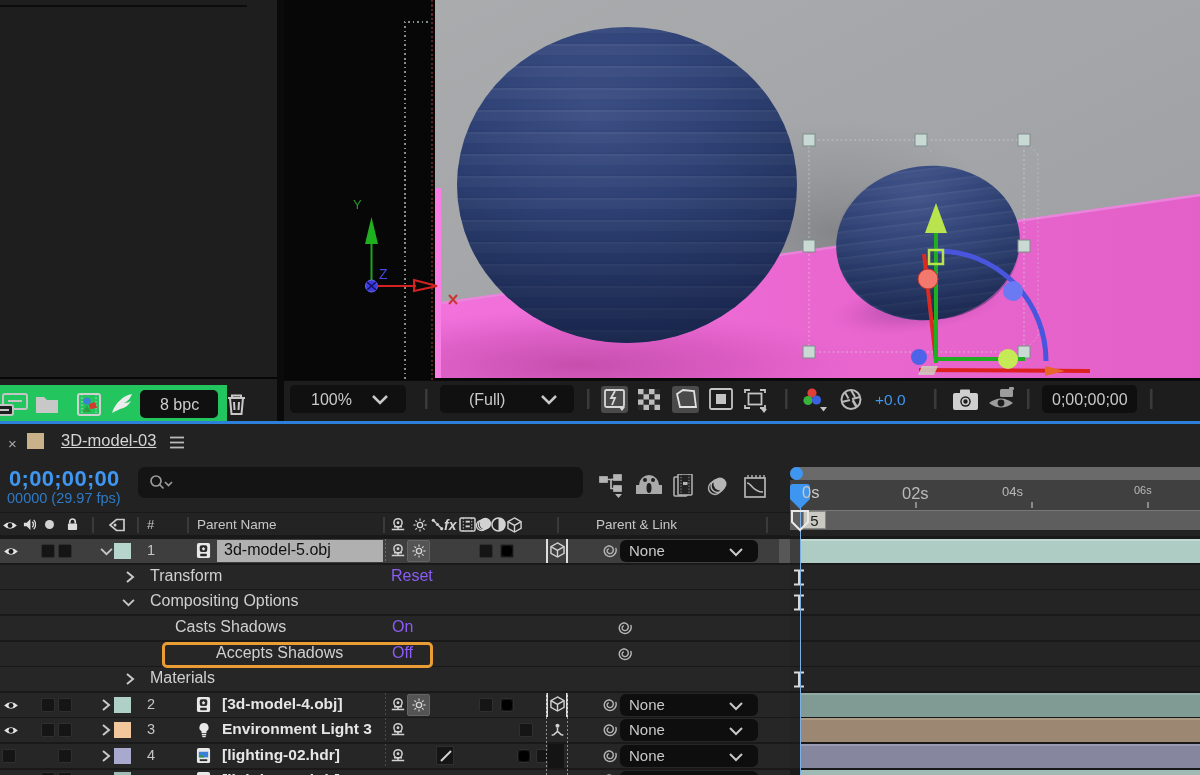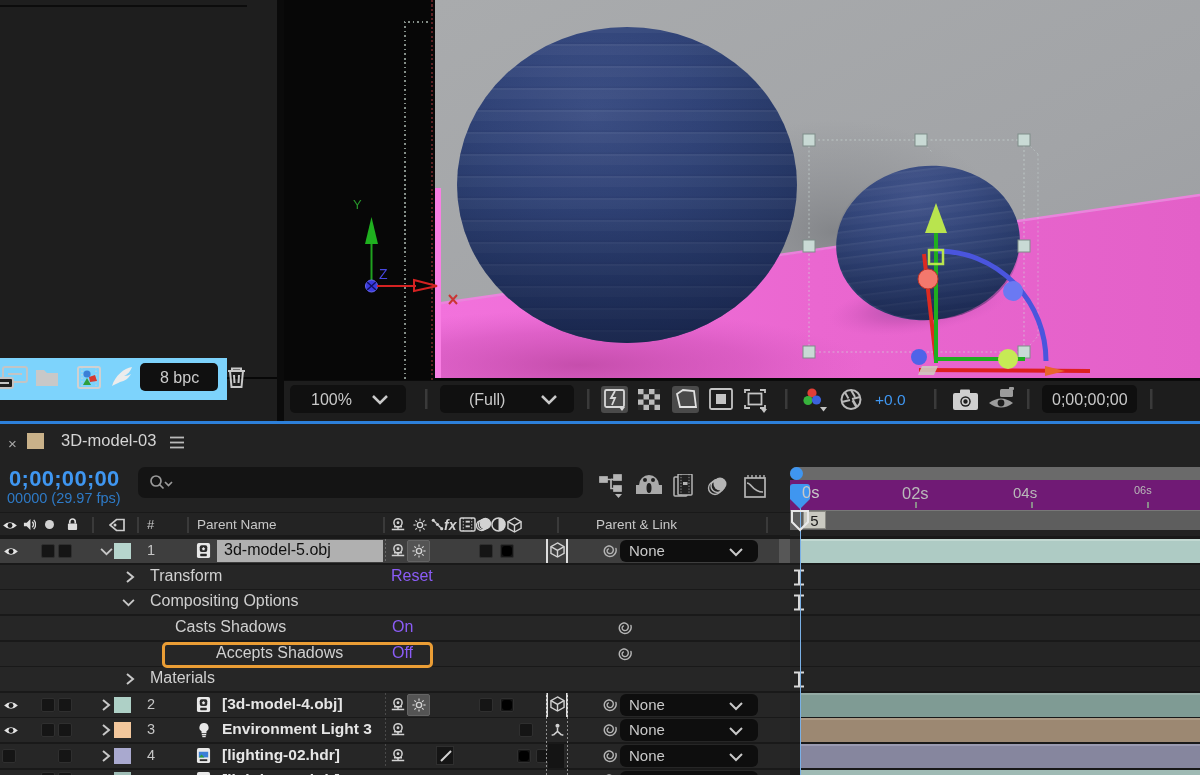--- a/index.html
+++ b/index.html
@@ -18,21 +18,21 @@
   .cbl{position:absolute;top:0;width:2px;height:24px;background:#dedede;}
 </style>
 </head>
 <body>
 <div id="app">
 
   <div class="abs" style="left:0;top:0;width:277px;height:421px;background:#1e1e1e;">
     <div class="abs" style="left:0;top:5px;width:247px;height:2px;background:#0c0c0c;"></div>
 
     <div class="abs" style="left:0;top:377px;width:277px;height:2px;background:#070707;"></div>
-    <div id="projtools" class="abs" style="left:0;top:358px;width:227px;height:42px;background:#7dd3fc;">
+    <div id="projtools" class="abs" style="left:0;top:385px;width:227px;height:42px;background:#22c55e;">
       <svg width="277" height="42">
         <g stroke="#c4c4c4" stroke-width="2" fill="none">
           <rect x="3" y="9" width="24" height="15" rx="2"></rect>
           <line x1="8" y1="16" x2="22" y2="16"></line>
           <rect x="-6" y="20" width="19" height="10" rx="2" fill="#1e1e1e"></rect>
           <line x1="-2" y1="25" x2="9" y2="25"></line>
         </g>
         <path d="M36,12 h8 l3,3 h11 v13 h-22 z" fill="#c8c8c8"></path>
         <g>
           <rect x="78" y="9" width="22" height="21" rx="2" fill="none" stroke="#d0d0d0" stroke-width="2"></rect>
@@ -376,21 +376,21 @@
             <path d="M7,6 v4 M7,10 l-4.5,4 M7,10 l4.5,4" stroke="#d2d2d2" stroke-width="1.6" fill="none"></path>
             <path d="M2.5,14 l-1.8,0 M11.5,14 l1.8,0" stroke="#d2d2d2" stroke-width="1.6"></path>
           </symbol>
       </defs>
     </svg>
 
     <div id="tl-left" class="abs" style="left:0;top:0;width:790px;height:351px;background:#222222;">
 
       <div class="abs" style="left:8px;top:11px;color:#a8a8a8;font-size:15px;">×</div>
       <div class="abs" style="left:27px;top:9px;width:17px;height:16px;background:#c9b189;"></div>
-      <div class="abs" style="left:61px;top:7px;color:#d4d4d4;font-size:16.5px;">3D-model-03</div>
+      <div class="abs" style="left:61px;top:7px;color:#d4d4d4;font-size:16.5px;text-decoration:underline;">3D-model-03</div>
       <svg class="abs" style="left:170px;top:12px" width="15" height="13">
           <g stroke="#bababa" stroke-width="1.8">
             <line x1="0" y1="1.5" x2="14" y2="1.5"></line>
             <line x1="0" y1="6.5" x2="14" y2="6.5"></line>
             <line x1="0" y1="11.5" x2="14" y2="11.5"></line>
           </g>
         </svg>
 
       <div class="abs" style="left:9px;top:42px;color:#3f96f0;font-size:22px;font-weight:bold;letter-spacing:0.3px;">0;00;00;00</div>
       <div class="abs" style="left:7px;top:66px;color:#2e7ac6;font-size:14.5px;">00000 (29.97 fps)</div>
@@ -709,24 +709,24 @@
         <div class="abs" style="left:567px;top:269px;width:1px;height:82px;background:repeating-linear-gradient(180deg,#909090 0 2px,transparent 2px 4px);"></div>
 
         <div class="abs" style="left:162px;top:218px;width:271px;height:26px;border:3px solid #ea9d35;border-radius:5px;"></div>
       </div>
     </div>
     <div id="tl-right" class="abs" style="left:790px;top:0;width:410px;height:351px;background:#222222;">
 
       <div class="abs" style="left:0;top:43px;width:410px;height:13px;background:#6a6a6a;border-radius:7px 0 0 7px;"></div>
       <div class="abs" style="left:0;top:43px;width:13px;height:13px;background:#3f96f0;border-radius:50%;"></div>
 
-      <div class="abs" style="left:0;top:56px;width:410px;height:30px;background:#701a75;">
+      <div class="abs" style="left:0;top:56px;width:410px;height:30px;background:#404040;">
 
         <div class="abs" style="left:112px;top:4px;color:#b9b9b9;font-size:16.5px;">02s</div>
-        <div class="abs" style="left:223px;top:4px;color:#b9b9b9;font-size:15px;text-align:center;">04s</div>
+        <div class="abs" style="left:212px;top:4px;color:#b9b9b9;font-size:13px;text-align:center;">04s</div>
         <div class="abs" style="left:344px;top:4px;color:#b9b9b9;font-size:11px;">06s</div>
         <div class="abs" style="left:125px;top:22px;width:2px;height:6px;background:#8a8a8a;"></div>
         <div class="abs" style="left:241px;top:22px;width:2px;height:6px;background:#8a8a8a;"></div>
         <div class="abs" style="left:357px;top:22px;width:2px;height:6px;background:#8a8a8a;"></div>
       </div>
 
       <div class="abs" style="left:0;top:86px;width:410px;height:20px;background:#5e5e5e;border-top:1px solid #787878;"></div>
 
       <div class="abs" style="left:13px;top:87px;width:23px;height:18px;background:#c9c9c1;border:1px solid #8a8a84;color:#1a1a1a;font-size:15px;text-align:center;">5</div>
 

